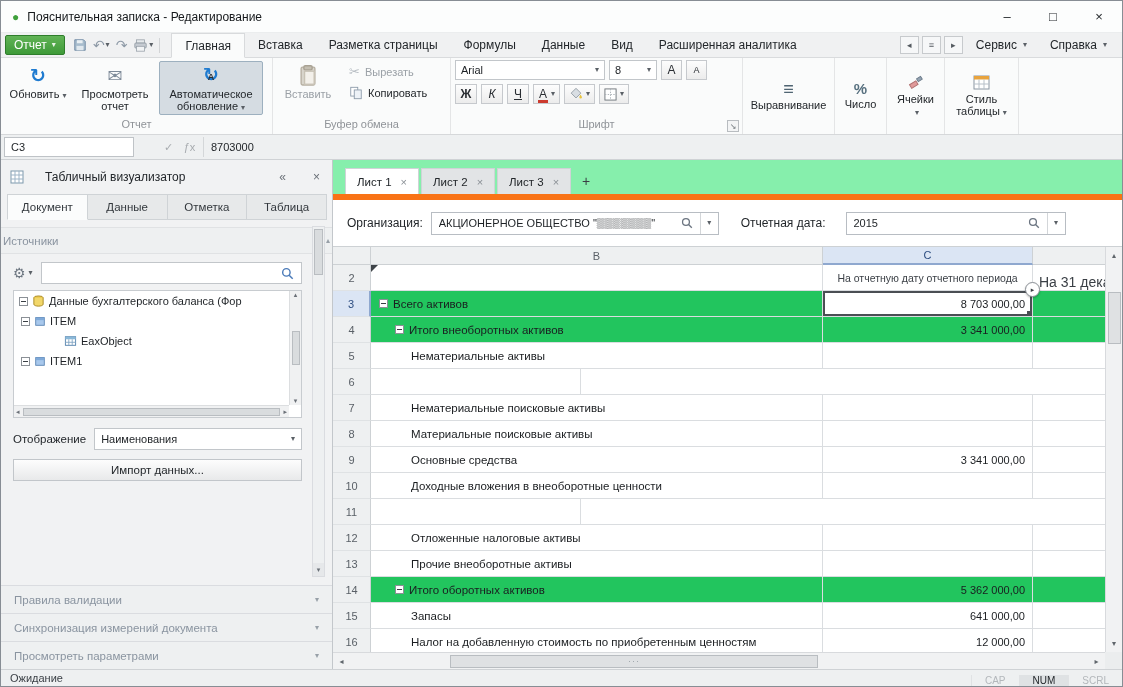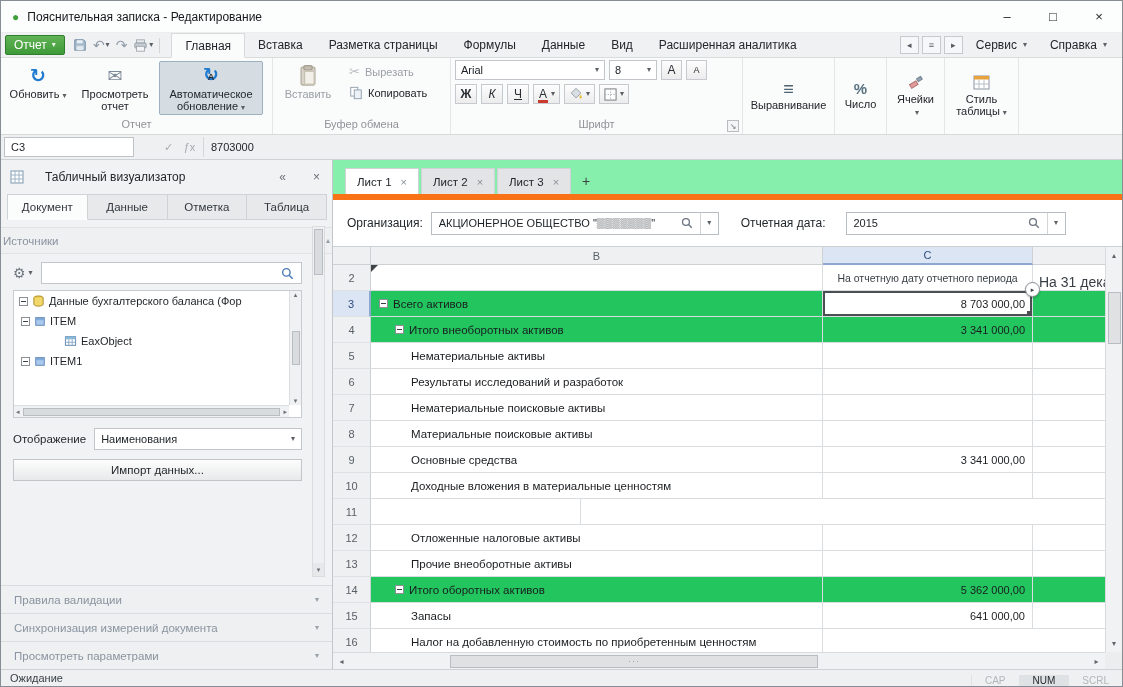--- a/index.html
+++ b/index.html
@@ -587,23 +587,20 @@
                 <span>Нематериальные активы</span>
               </div>
             <div class="cellc">
                 <span></span>
               </div>
             <div class="celld"></div>
           </div>
 
           <div class="grow">
             <div class="rn">6</div>
-            <div class="cellb lv2">
-                <span>Результаты исследований и разработок</span>
-              </div>
             <div class="cellc">
                 <span></span>
               </div>
             <div class="celld"></div>
           </div>
 
           <div class="grow">
             <div class="rn">7</div>
             <div class="cellb lv2">
                 <span>Нематериальные поисковые активы</span>
@@ -632,21 +629,21 @@
               </div>
             <div class="cellc">
                 <span>3 341 000,00</span>
               </div>
             <div class="celld"></div>
           </div>
 
           <div class="grow">
             <div class="rn">10</div>
             <div class="cellb lv2">
-                <span>Доходные вложения в материальные ценностям</span>
+                <span>Доходные вложения в внеоборотные ценности</span>
               </div>
             <div class="cellc">
                 <span></span>
               </div>
             <div class="celld"></div>
           </div>
 
           <div class="grow">
             <div class="rn">11</div>
             <div class="cellc">
@@ -697,20 +694,23 @@
             <div class="cellc">
                 <span>641 000,00</span>
               </div>
             <div class="celld"></div>
           </div>
 
           <div class="grow">
             <div class="rn">16</div>
             <div class="cellb lv2">
                 <span>Налог на добавленную стоимость по приобретенным ценностям</span>
+              </div>
+            <div class="cellc">
+                <span>12 000,00</span>
               </div>
             <div class="celld"></div>
           </div>
         </div>
 
         <div class="vscroll">
           <div class="sbtn">▴</div>
           <div class="vthumb"></div>
           <div class="sbtn dn">▾</div>
         </div>

